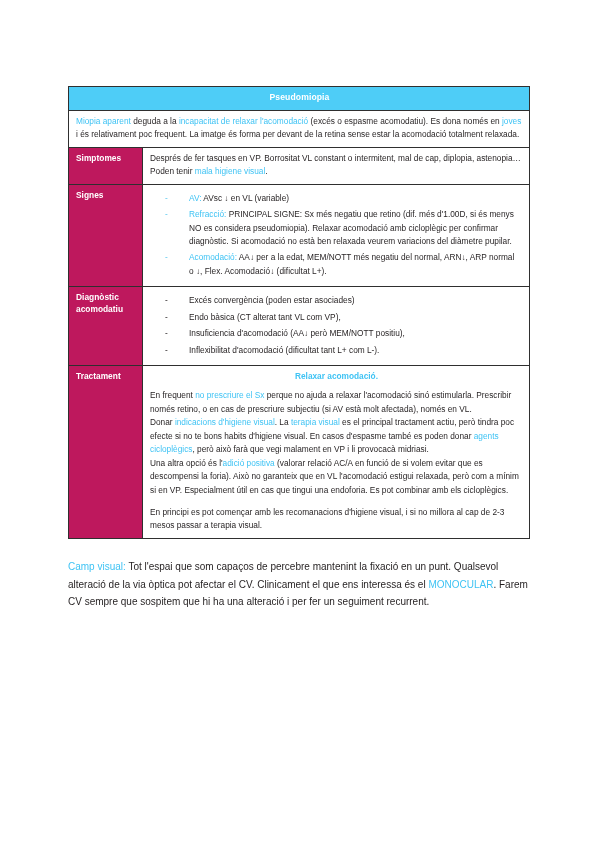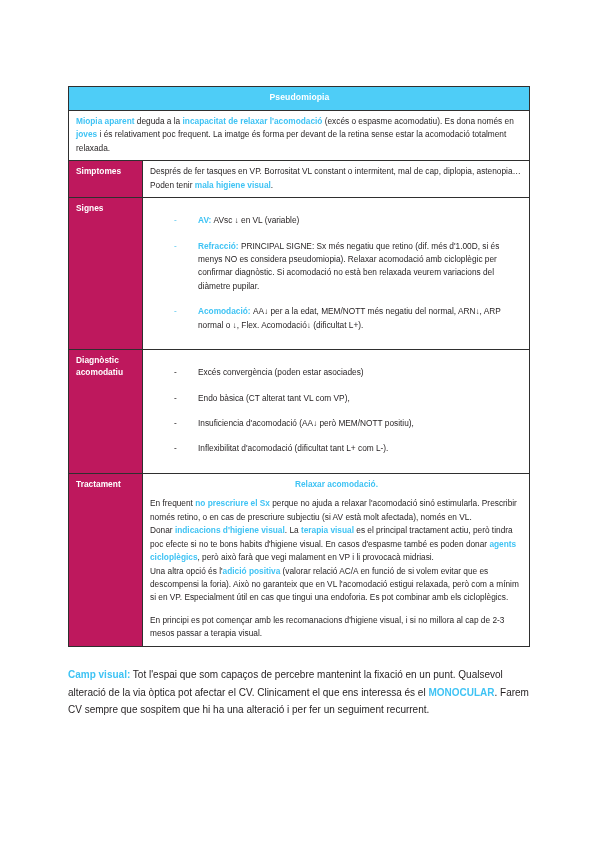--- a/index.html
+++ b/index.html
@@ -63,41 +63,41 @@
   }
 
   
   td.intro-cell {
     padding: 6px 8px 7px 7px;
   }
 
   
   .hl {
     color: #3fc3f4;
-    font-weight: bold;
+    font-weight: normal;
   }
   .center-head {
     display: block;
     text-align: center;
     color: #3fc3f4;
     font-weight: bold;
     margin-bottom: 6px;
   }
   .spacer-line { display: block; height: 9px; }
 
   
   ul.dash-list {
     list-style: none;
     margin: 0;
     padding: 0 0 0 2px;
   }
   ul.dash-list > li {
     position: relative;
     padding-left: 34px;
-    margin: 12px;
+    margin: 3px;
   }
   ul.dash-list > li::before {
     content: "-";
     position: absolute;
     left: 10px;
     top: 0;
     color: #231f20;
   }
   ul.dash-list.cyan-dash > li::before {
     color: #5bc8ef;

